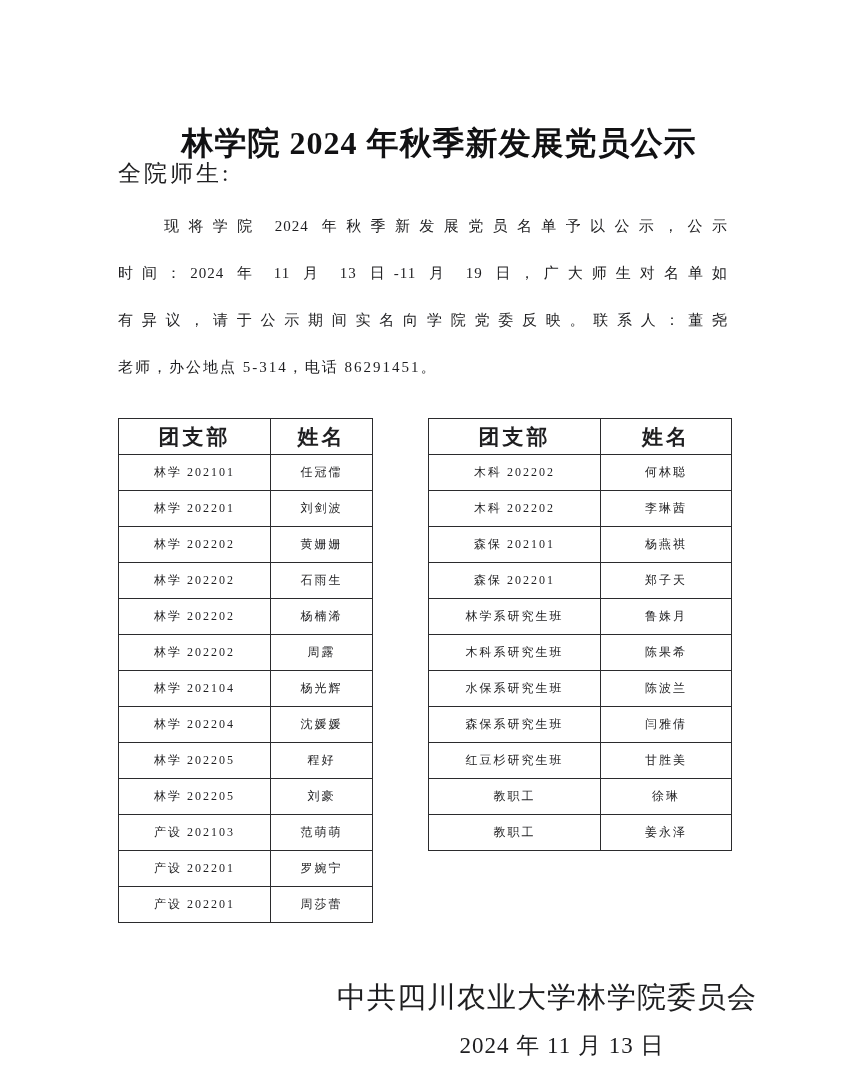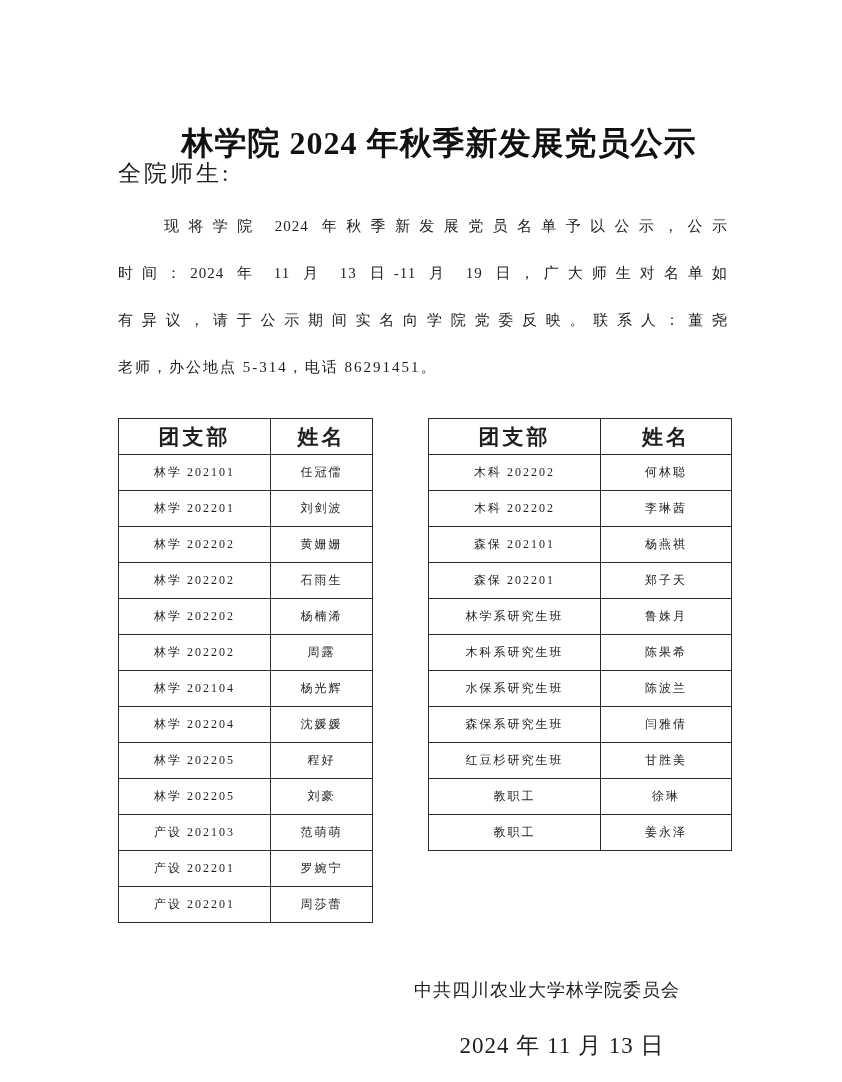--- a/index.html
+++ b/index.html
@@ -47,21 +47,21 @@
     border: 1px solid #2b2b2d;
     height: 35px; padding: 0;
     text-align: center; vertical-align: middle;
     font-size: 12px; letter-spacing: 2px;
     overflow: hidden; white-space: nowrap;
   }
   table.roster th { font-weight: bold; letter-spacing: 3px; font-size: 21px; }
 
   .signature {
     position: absolute; top: 978px; left: 252px; width: 590px;
-    text-align: center; font-size: 18px; letter-spacing: 1px;
+    text-align: center; font-size: 29px; letter-spacing: 1px;
   }
   .date {
     position: absolute; top: 1030px; left: 282px; width: 560px;
     text-align: center; font-size: 23px; letter-spacing: 1px;
   }
 </style>
 </head>
 <body>
 
 <div class="page">

